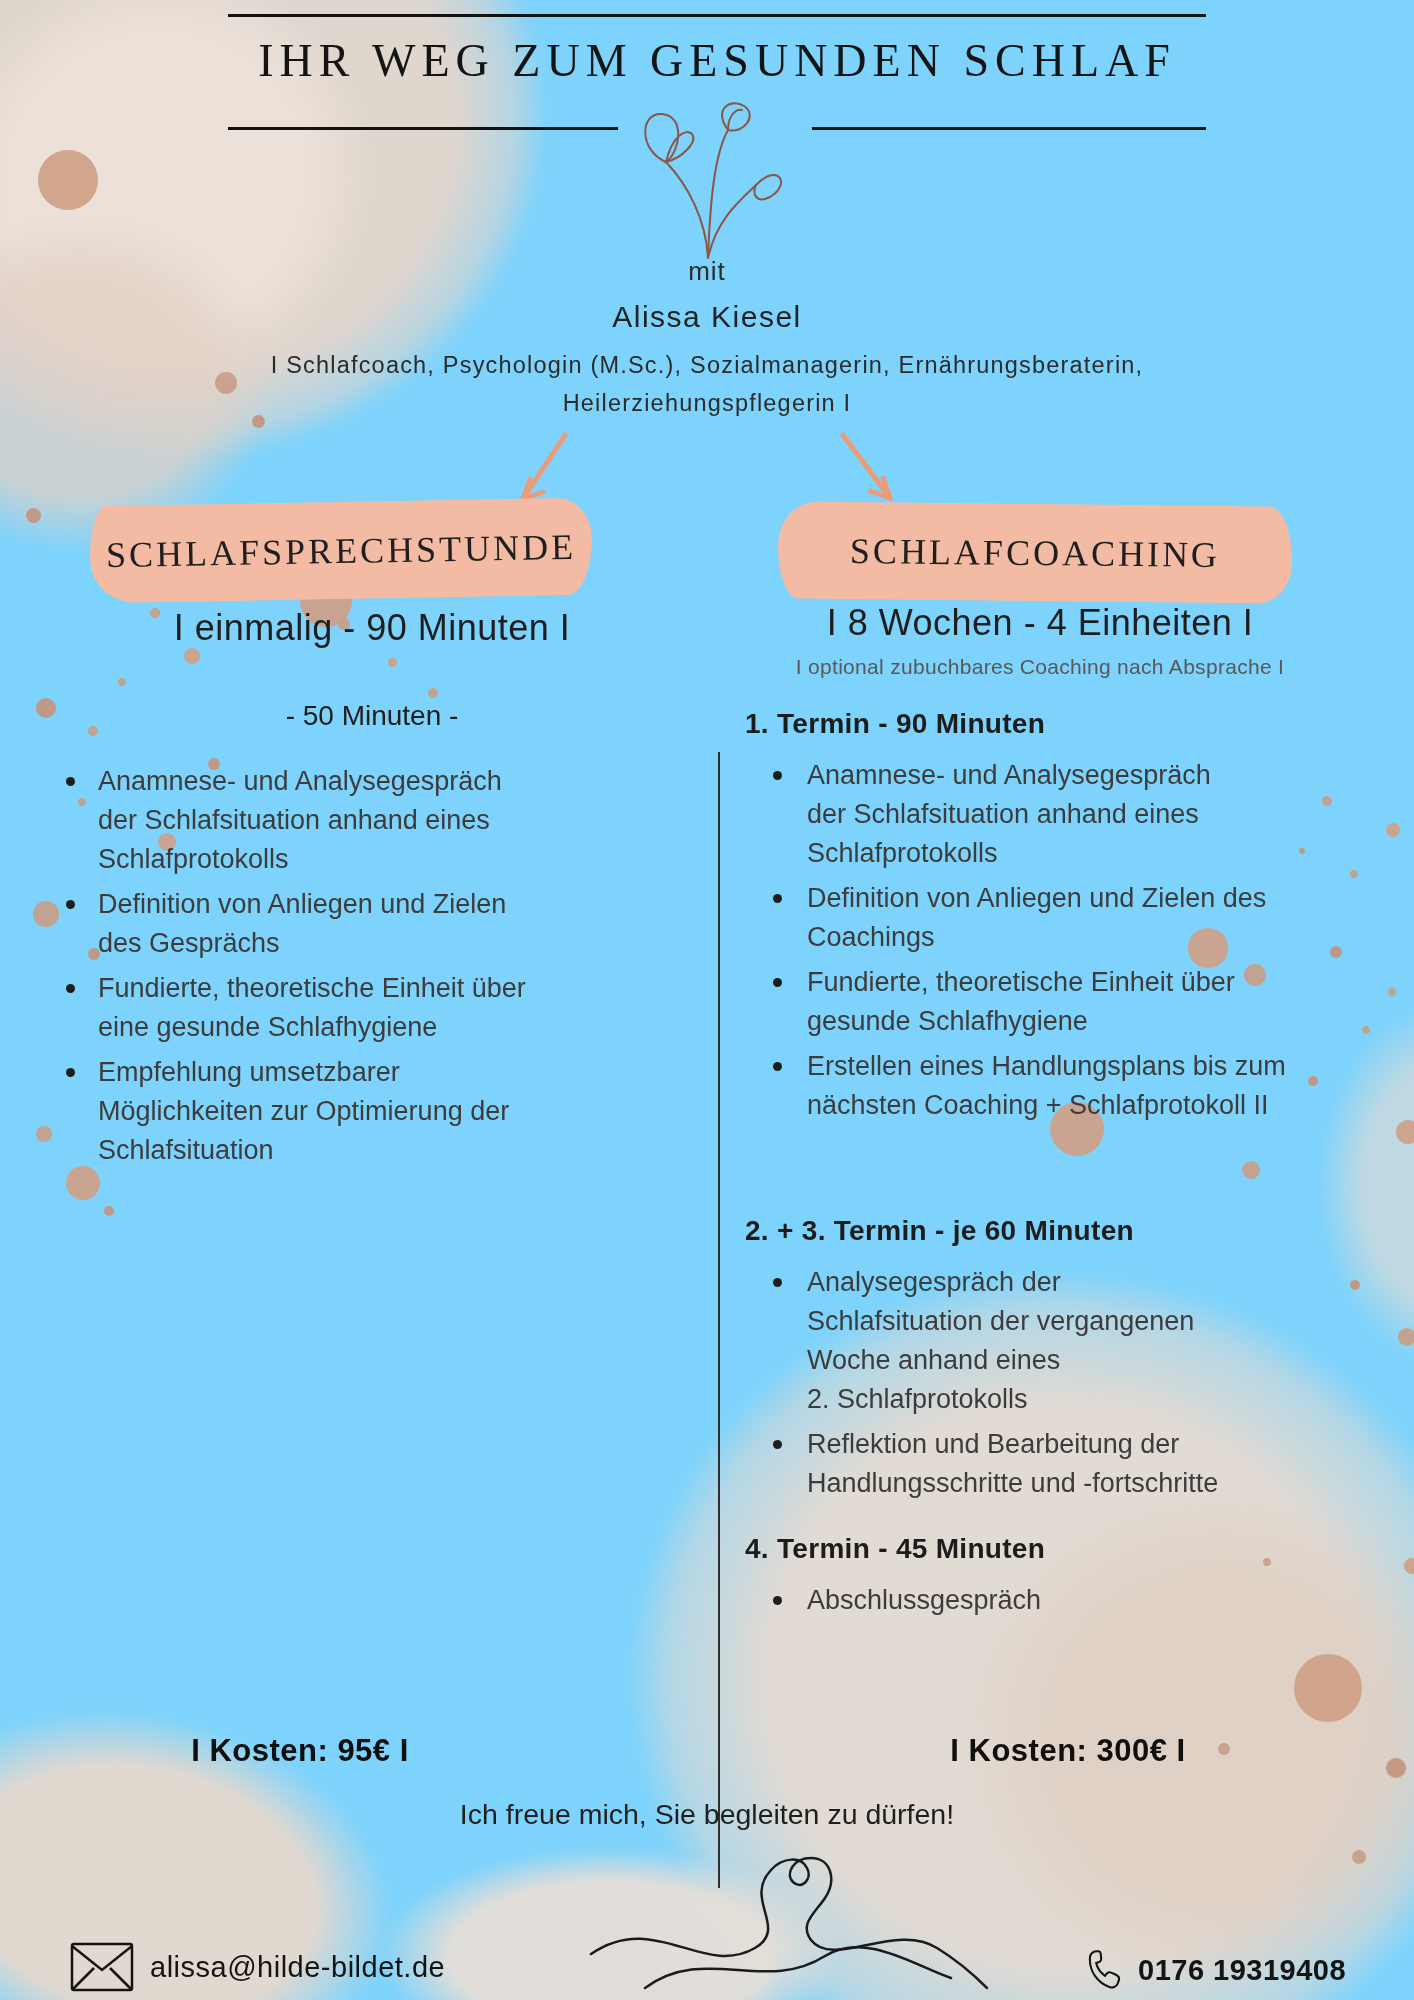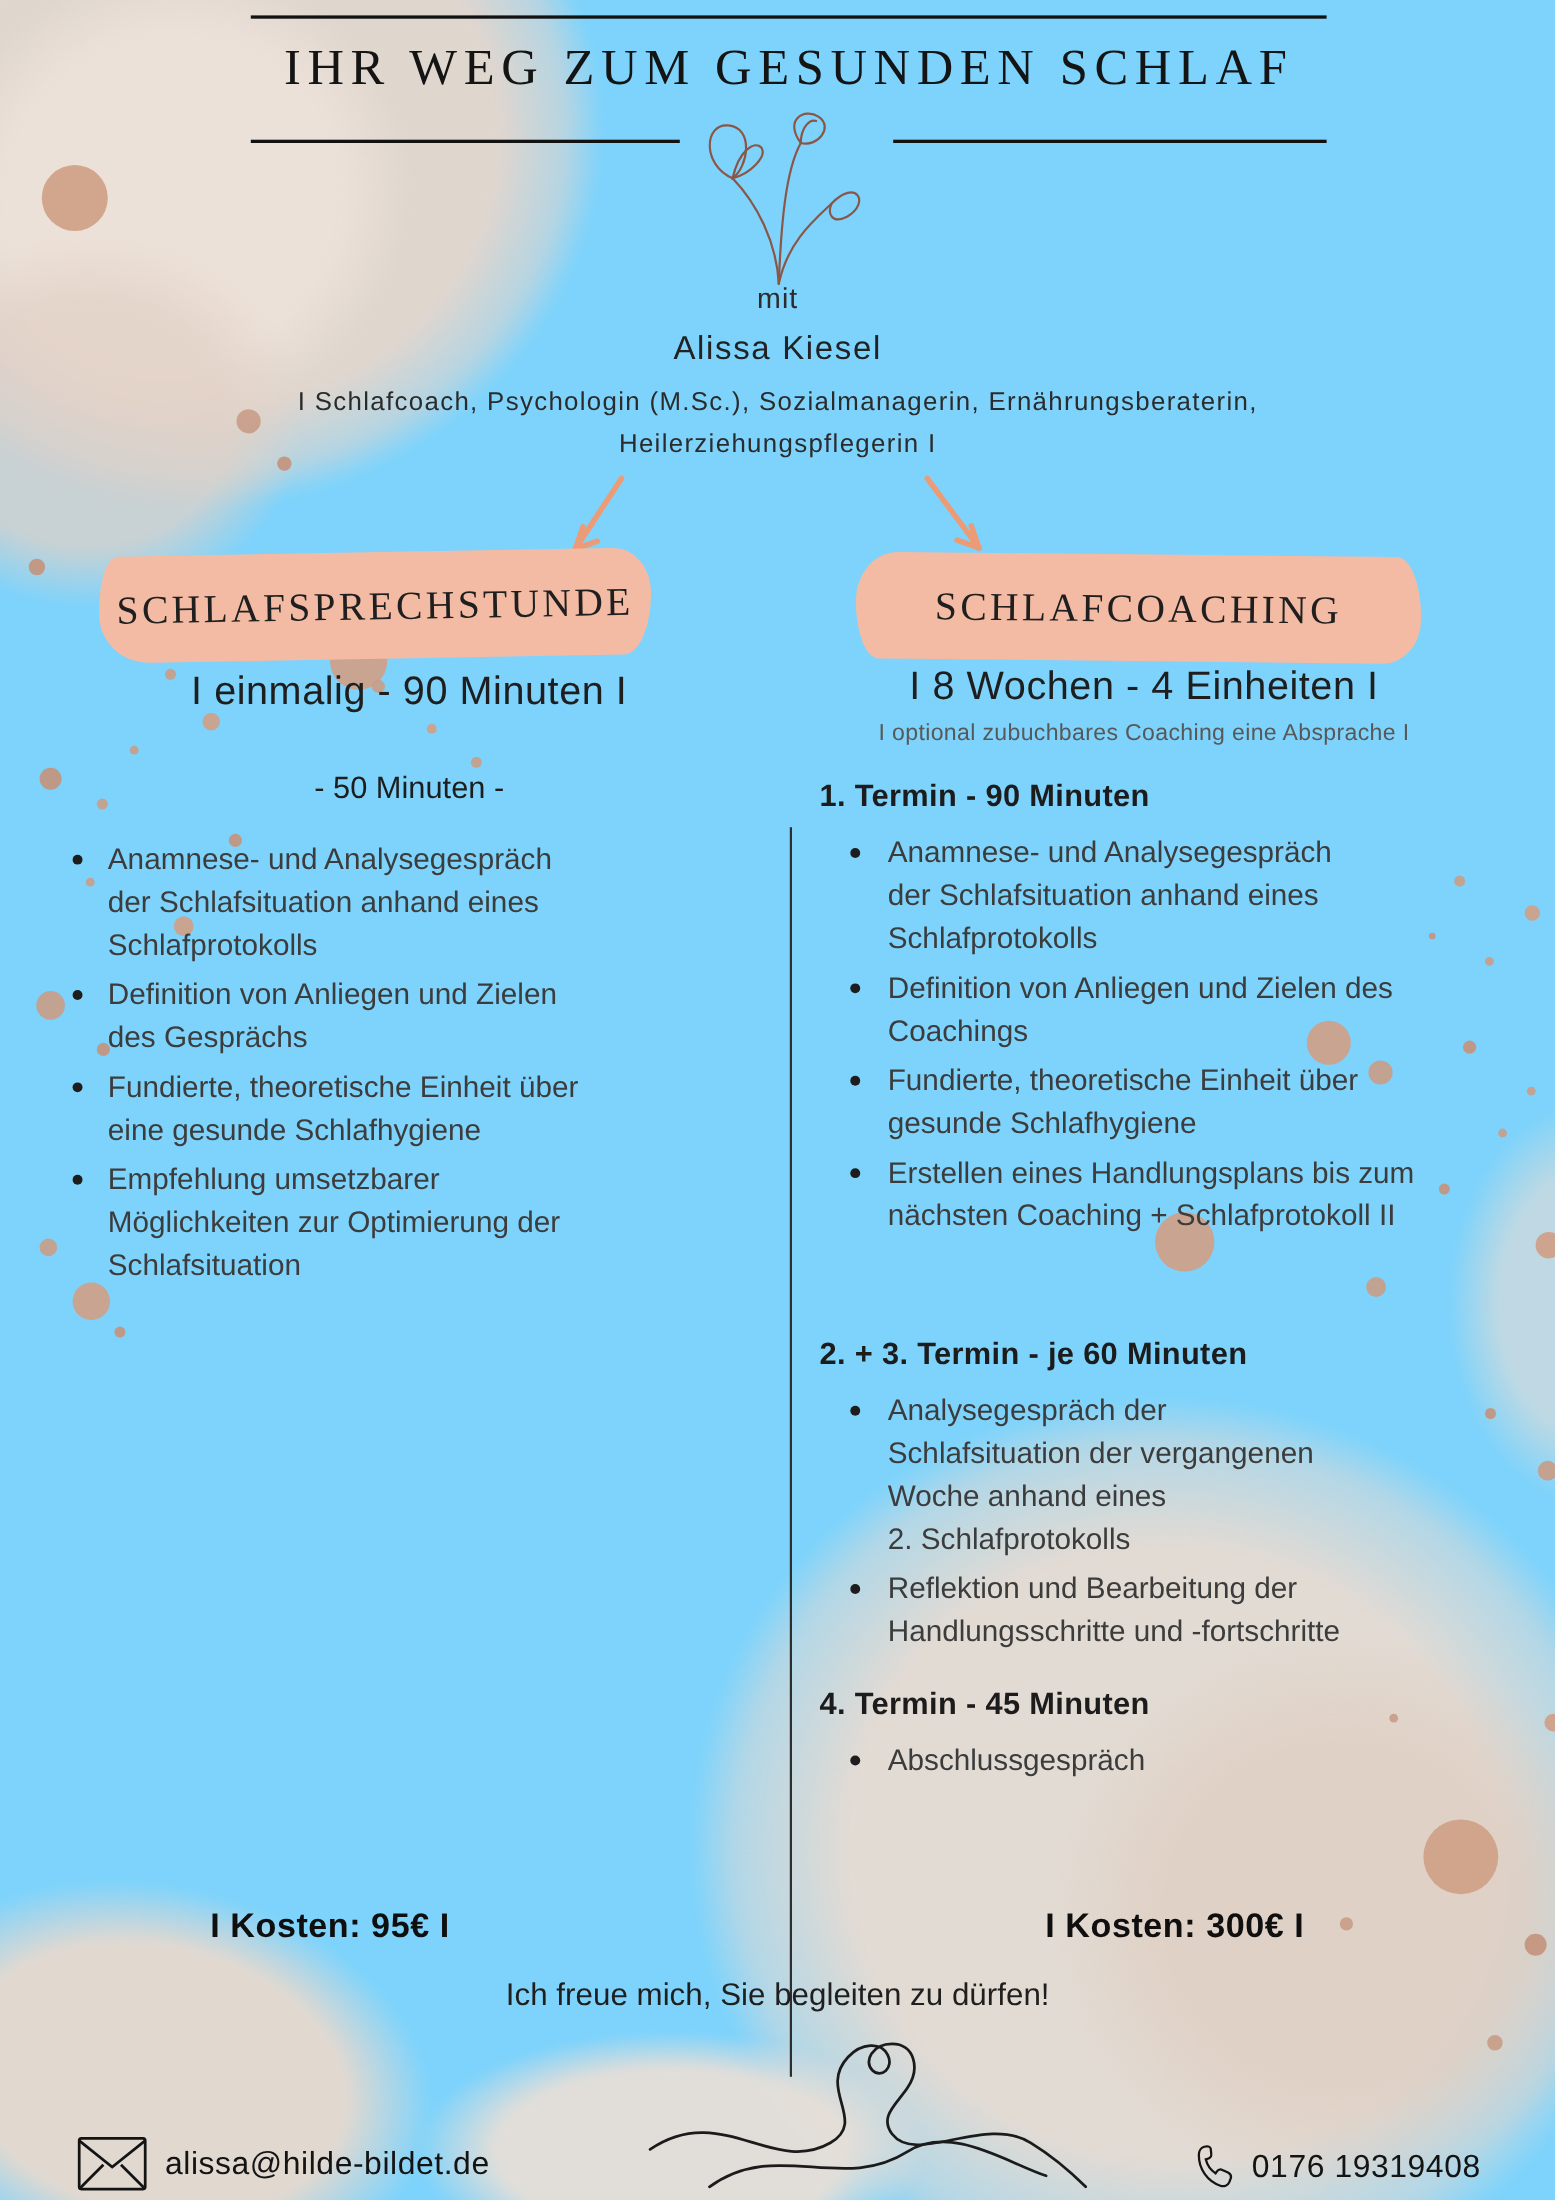--- a/index.html
+++ b/index.html
@@ -87,21 +87,21 @@
   .cost{position:absolute;width:400px;text-align:center;
         font-size:31px;font-weight:700;color:#0f0f0f;letter-spacing:.5px;}
   .cost-left{left:100px;top:1733px;} .cost-right{left:868px;top:1733px;text-align:center;}
   .closing{position:absolute;left:0;top:1798px;width:1414px;text-align:center;
         font-size:28.5px;color:#1f1f1f;}
   .heart{position:absolute;left:585px;top:1836px;}
   
   .contact{position:absolute;display:flex;align-items:center;}
   .contact .txt{font-size:29px;color:#141414;letter-spacing:.5px;}
   .email-group{left:70px;top:1940px;gap:16px;}
-  .phone-group{left:1082px;top:1946px;gap:12px;}
+  .phone-group{left:1082px;top:1946px;gap:12px;font-weight:bold;}
 </style>
 </head>
 <body>
 
 <div class="page">
 
   <div class="wash w1"></div>
   <div class="wash w2"></div>
   <div class="wash w3"></div>
   <div class="wash w4"></div>
@@ -197,21 +197,21 @@
 
   <div class="hl hl-left">
     <span>SCHLAFSPRECHSTUNDE</span>
   </div>
   <div class="hl hl-right">
     <span>SCHLAFCOACHING</span>
   </div>
 
   <div class="duration dur-left">I einmalig - 90 Minuten I</div>
   <div class="duration dur-right">I 8 Wochen - 4 Einheiten I</div>
-  <div class="note">I optional zubuchbares Coaching  eine Absprache I</div>
+  <div class="note">I optional zubuchbares Coaching  nach Absprache I</div>
 
   <div class="divider"></div>
 
   <div class="col-left">
     <h2 class="section-title">- 50 Minuten -</h2>
     <ul class="bullets">
       <li>Anamnese- und Analysegespräch der Schlafsituation anhand eines Schlafprotokolls</li>
       <li>Definition von Anliegen und Zielen des Gesprächs</li>
       <li>Fundierte, theoretische  Einheit über eine gesunde Schlafhygiene</li>
       <li>Empfehlung umsetzbarer Möglichkeiten zur Optimierung der Schlafsituation</li>

